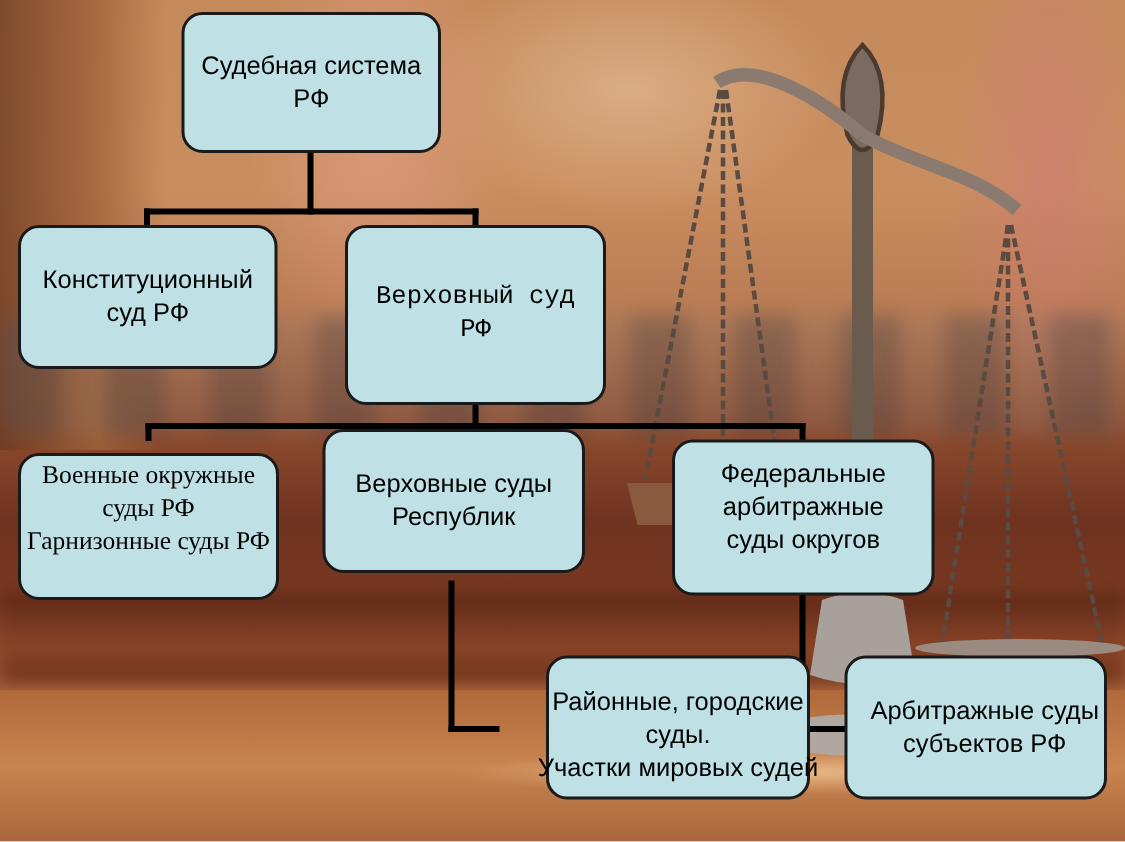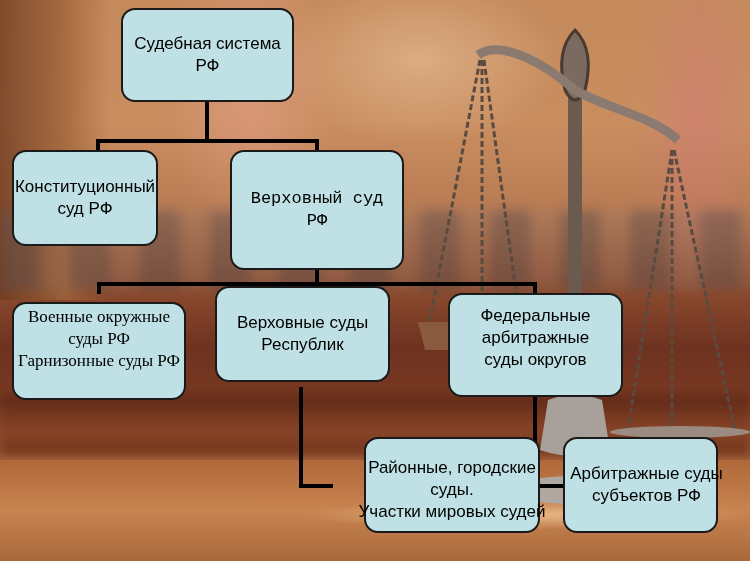--- a/index.html
+++ b/index.html
@@ -82,21 +82,21 @@
 <div class="line" style="left:533px;top:282px;width:4px;height:12px;"></div>
 <div class="line" style="left:299px;top:387px;width:4px;height:101px;"></div>
 <div class="line" style="left:299px;top:484px;width:34px;height:4px;"></div>
 <div class="line" style="left:533px;top:387px;width:4px;height:101px;"></div>
 <div class="line" style="left:533px;top:484px;width:32px;height:4px;"></div>
 
 <div class="box" style="left:121px;top:8px;width:173px;height:94px;">
   <span>Судебная система
 РФ</span>
 </div>
-<div class="box" style="left:12px;top:150px;width:146px;height:96px;">
+<div class="box" style="left:12px;top:150px;width:173px;height:96px;">
   <span>Конституционный
 суд РФ</span>
 </div>
 <div class="box" style="left:230px;top:150px;width:174px;height:120px;font-family:Liberation Mono, monospace;">
   <span>Верховный суд
 РФ</span>
 </div>
 <div class="box overflow" style="left:12px;top:302px;width:174px;height:98px;font-family:Liberation Serif, serif;">
   <span style="margin-top:-24px;">Военные окружные
 суды РФ
@@ -109,16 +109,16 @@
 <div class="box" style="left:448px;top:293px;width:175px;height:104px;">
   <span style="margin-top:-14px;">Федеральные
 арбитражные
 суды округов</span>
 </div>
 <div class="box overflow" style="left:331px;top:437px;width:176px;height:96px;margin-left:33px;">
   <span style="margin-top:10px;">Районные, городские
 суды.
 Участки мировых судей</span>
 </div>
-<div class="box" style="left:563px;top:437px;width:155px;height:96px;padding-left:12px;">
+<div class="box" style="left:563px;top:437px;width:175px;height:96px;padding-left:12px;">
   <span>Арбитражные суды
 субъектов РФ</span>
 </div>
 
 </body></html>

